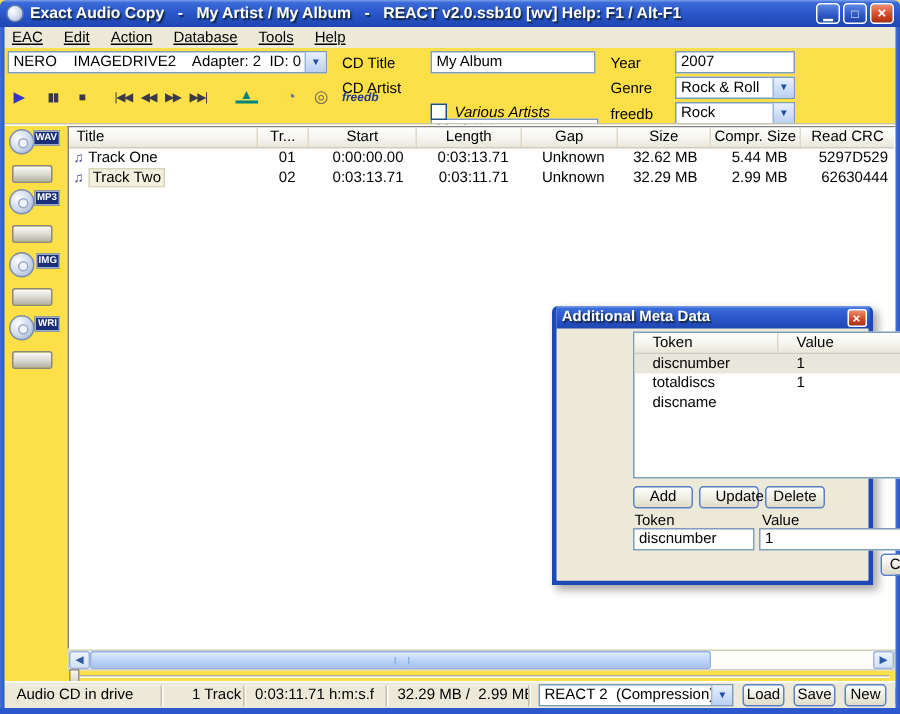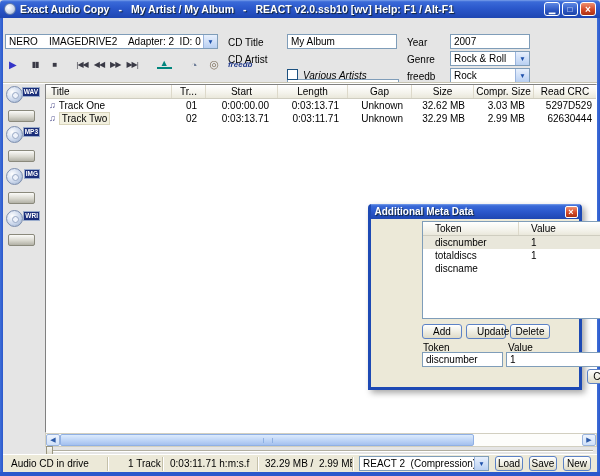--- a/index.html
+++ b/index.html
@@ -1,17 +1,17 @@
 <!DOCTYPE html>
 <html><head>
 <meta charset="utf-8">
 <style>
   html,body{margin:0;padding:0;background:#9aa0a8;}
   *{box-sizing:border-box;}
-  .window{position:relative;width:600px;height:476px;background:#e5e5e5;
+  .window{position:relative;width:600px;height:476px;background:#fde047;
     font-family:"Liberation Sans",sans-serif;font-size:10px;color:#000;overflow:hidden;}
   
   .titlebar{position:absolute;left:0;top:0;width:600px;height:18px;
     background:linear-gradient(180deg,#7aa0ea 0%,#3a6ad8 10%,#2b58cc 45%,#1e46b2 100%);
     border-radius:4px 4px 0 0;display:flex;align-items:center;color:#fff;font-weight:bold;font-size:10.5px;
     text-shadow:1px 1px 1px #123;padding-left:4px;}
   .appicon{width:12px;height:12px;border-radius:50%;margin-right:4px;flex:none;
     background:radial-gradient(circle at 35% 35%,#ffffff,#cfd9ec 55%,#8fa6c8);border:1px solid #5f79a8;}
   .tsep{margin:0 9px;}
   .winbtns{margin-left:auto;display:flex;gap:2px;padding-right:4px;}
@@ -138,20 +138,28 @@
       <span class="wb">▁</span>
       <span class="wb">□</span>
       <span class="wb close">×</span>
     </span>
   </div>
 
   <div class="border-strip bs-left"></div>
   <div class="border-strip bs-right"></div>
   <div class="border-strip bs-bottom"></div>
 
+  <div class="menubar">
+    <span class="menu-item">EAC</span>
+    <span class="menu-item">Edit</span>
+    <span class="menu-item">Action</span>
+    <span class="menu-item">Database</span>
+    <span class="menu-item">Tools</span>
+    <span class="menu-item">Help</span>
+  </div>
 
   <div class="combo" style="left:5px;top:34px;width:213px;">
     <span class="ctext">NERO    IMAGEDRIVE2    Adapter: 2  ID: 0</span>
     <span class="carrow">▼</span>
   </div>
 
   <span class="lbl" style="left:228px;top:37px;">CD Title</span>
   <input class="txt" style="left: 287px; top: 34px; width: 110px;" value="My Album">
   <span class="lbl" style="left:407px;top:37px;">Year</span>
   <input class="txt" style="left: 450px; top: 34px; width: 80px;" value="2007">
@@ -223,21 +231,21 @@
     <div class="trow">
       <span class="td title">
           <span class="note">♫</span>
           <span>Track One</span>
         </span>
       <span class="td">01</span>
       <span class="td">0:00:00.00</span>
       <span class="td">0:03:13.71</span>
       <span class="td">Unknown</span>
       <span class="td">32.62 MB</span>
-      <span class="td">3.03 MB</span>
+      <span class="td">5.44 MB</span>
       <span class="td" style="padding-right:4px;">5297D529</span>
     </div>
     <div class="trow">
       <span class="td title">
           <span class="note">♫</span>
           <span class="sel-title">Track Two</span>
         </span>
       <span class="td">02</span>
       <span class="td">0:03:13.71</span>
       <span class="td">0:03:11.71</span>

